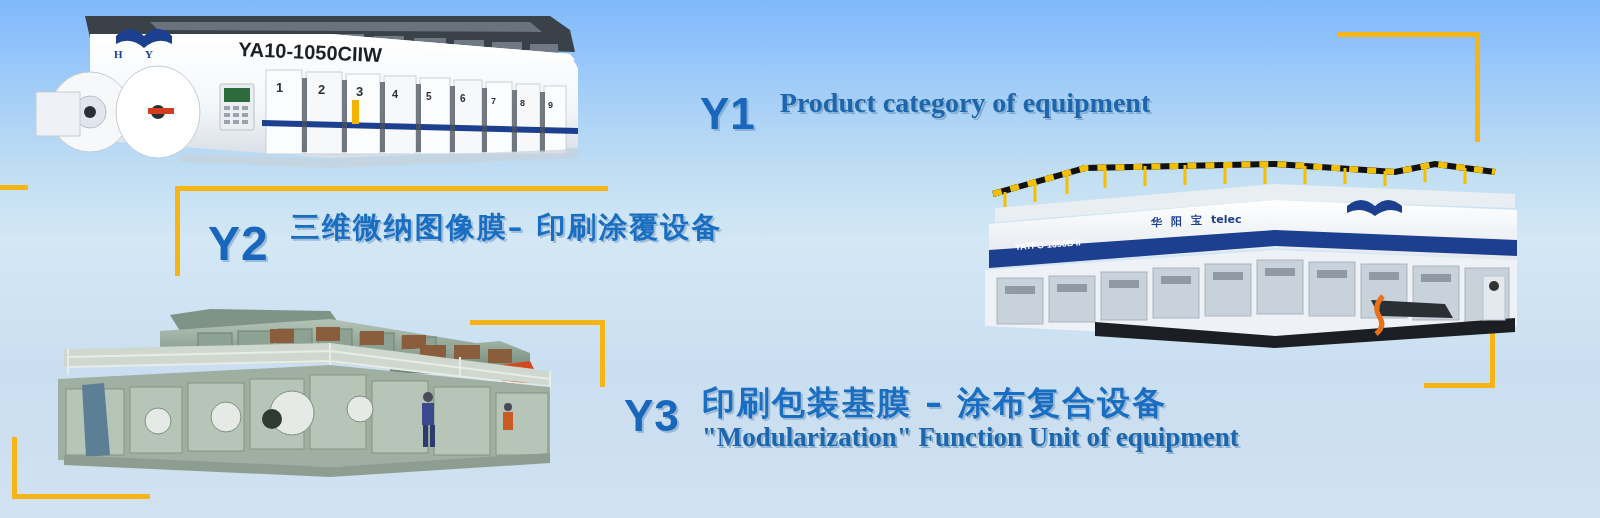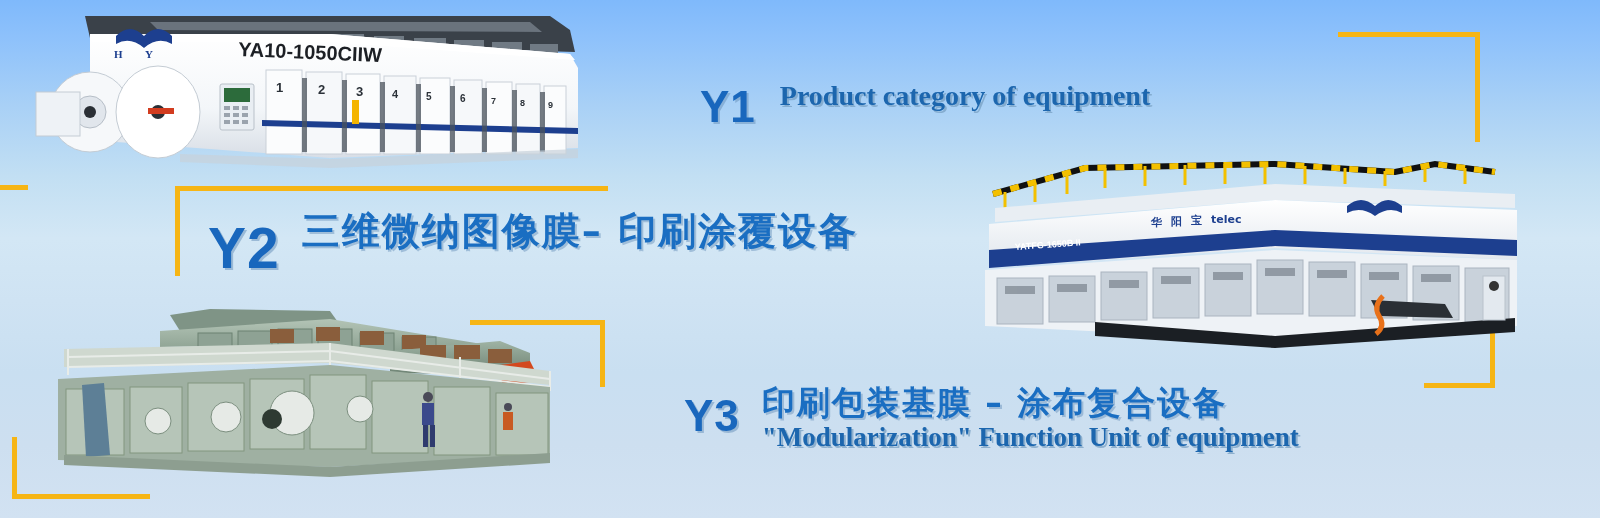--- a/index.html
+++ b/index.html
@@ -343,35 +343,35 @@
 
       <g>
         <circle cx="478" cy="102" r="4" fill="#4a4a58"></circle>
         <rect x="473" y="107" width="10" height="18" fill="#c85a22"></rect>
       </g>
 
       <path d="M34 150 L300 162 L520 148 L520 158 L300 172 L34 160 Z" fill="#8d9e90"></path>
     </svg>
   </div>
 
-  <div class="row" style="left:700px;top:77px;justify-content:space-between;">
+  <div class="row" style="left:700px;top:84px;justify-content:space-between;">
     <div class="ycode" style="font-size:44px;margin-right:24px;margin-top:8px;">Y1</div>
     <div class="txtcol">
       <div class="en" style="font-size:28px;margin-top:4px;">Product category of equipment</div>
     </div>
   </div>
 
   <div class="row" style="left:208px;top:212px;">
-    <div class="ycode" style="font-size:57px;margin-right:22px;margin-top:8px;">Y2</div>
+    <div class="ycode" style="font-size:48px;margin-right:22px;margin-top:8px;">Y2</div>
     <div class="txtcol">
-      <div class="cn" style="font-size:38px;">三维微纳图像膜– 印刷涂覆设备</div>
+      <div class="cn" style="font-size:29px;">三维微纳图像膜– 印刷涂覆设备</div>
     </div>
   </div>
 
-  <div class="row" style="left:684px;top:386px;justify-content:flex-end;">
+  <div class="row" style="left:624px;top:386px;justify-content:flex-end;">
     <div class="ycode" style="font-size:44px;margin-right:22px;margin-top:8px;">Y3</div>
     <div class="txtcol">
       <div class="cn" style="font-size:33px;">印刷包装基膜 –  涂布复合设备</div>
       <div class="en" style="font-size:27px;margin-top:2px;">"Modularization" Function Unit of equipment</div>
     </div>
   </div>
 
 </div>
 
 </body></html>

